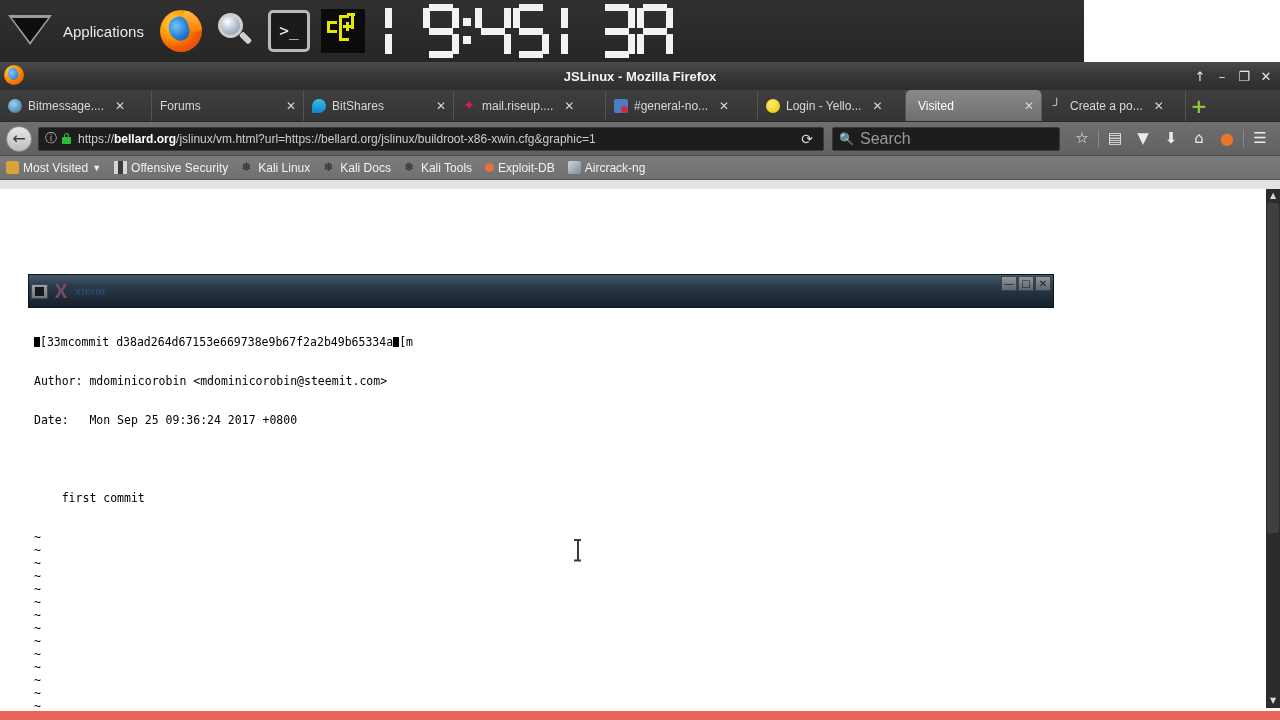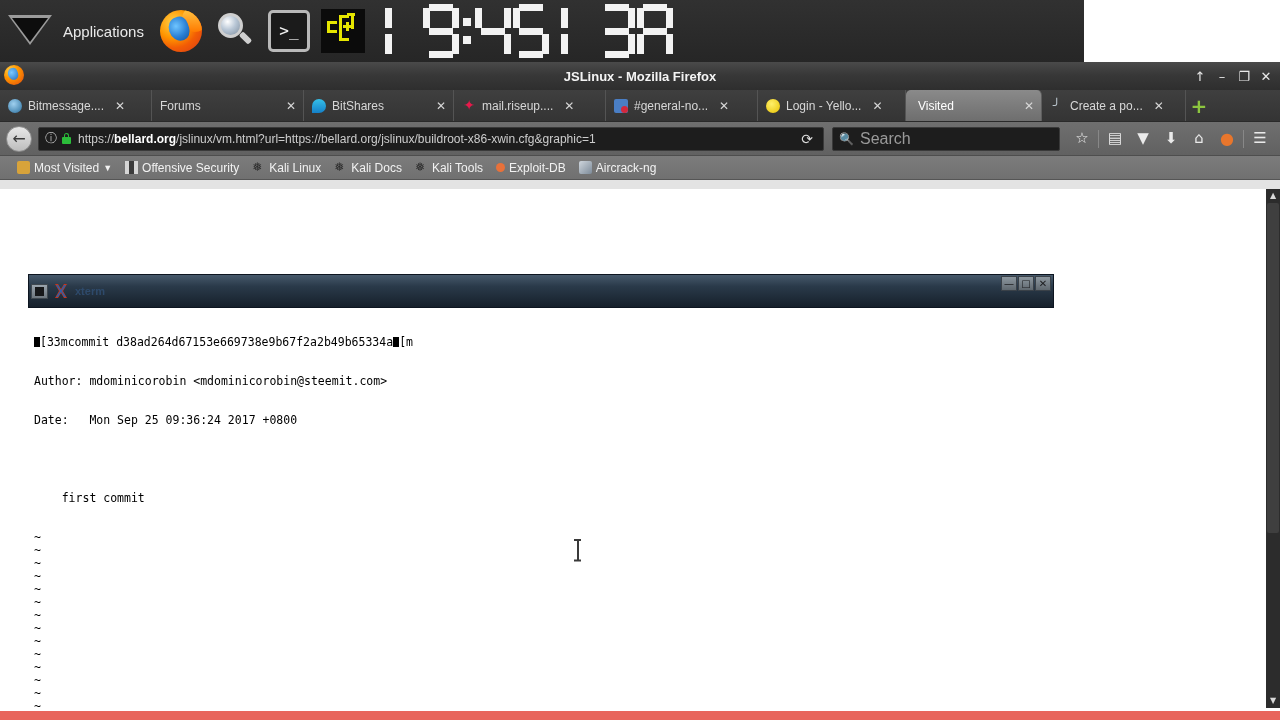--- a/index.html
+++ b/index.html
@@ -238,21 +238,21 @@
     width: 28px; height: 28px; display: flex; align-items: center; justify-content: center;
     color: #eaeaea; font-size: 15px; cursor: pointer; font-family: "DejaVu Sans", sans-serif;
     line-height: 1;
   }
   .navsep { width: 1px; height: 18px; background: #888; margin: 0 2px; }
 
   
   #bookmarks {
     height: 24px; width: 100%;
     background: linear-gradient(180deg,#7c7c7c,#707070);
-    display: flex; align-items: center; padding: 0 17px;
+    display: flex; align-items: center; padding: 0 6px;
     border-bottom: 1px solid #555;
   }
   .bm {
     display: flex; align-items: center; color: #f2f2f2; font-size: 12px;
     margin-right: 13px; cursor: pointer; white-space: nowrap;
     font-family: "Liberation Sans", sans-serif;
   }
   .bm .bmico { width: 13px; height: 13px; margin-right: 4px; flex: 0 0 13px; position: relative; }
   .bm .caret { margin-left: 4px; font-size: 9px; }
 

